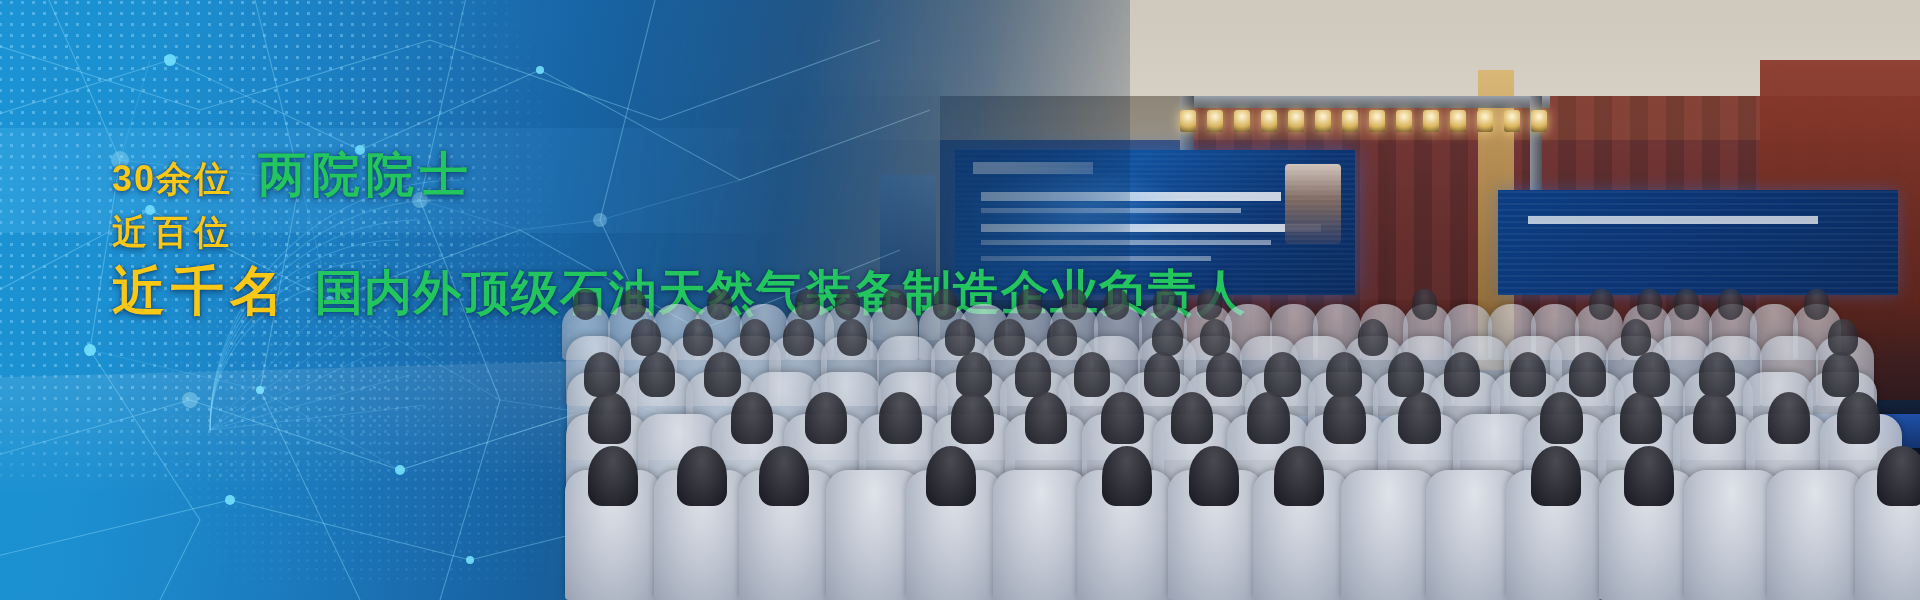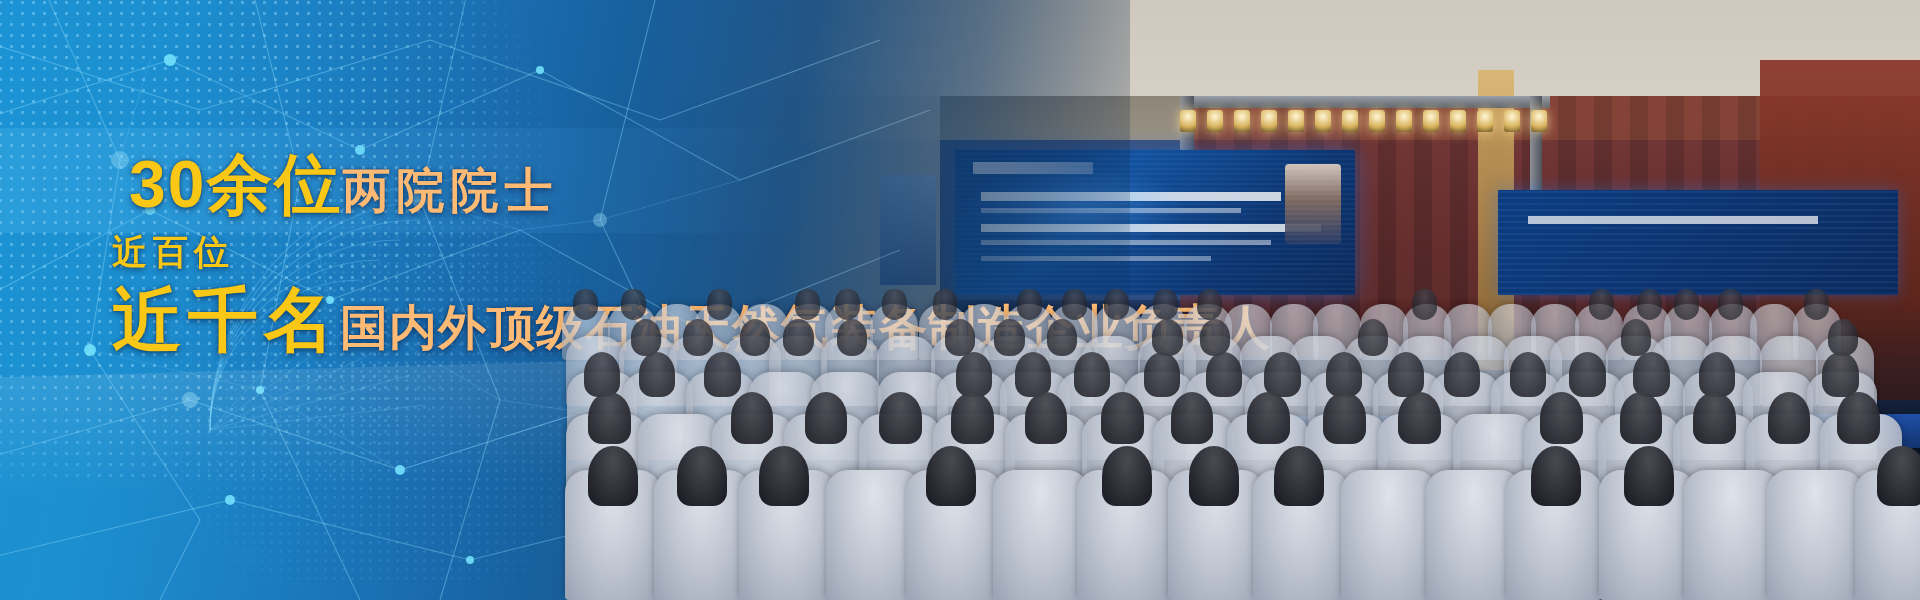--- a/index.html
+++ b/index.html
@@ -237,32 +237,33 @@
   }
   .line .count{
     color:#F9C715;
     font-size:52px;
     font-weight:bold;
     letter-spacing:2px;
     text-shadow:0 2px 6px rgba(0,20,60,.55), 0 0 2px rgba(0,20,60,.5);
     line-height:1.12;
   }
   .line .desc{
-    color:#fdba74;
+    color:#22c55e;
     font-size:47px;
     font-weight:bold;
     letter-spacing:3px;
+    margin-left:26px;
     text-shadow:0 2px 7px rgba(0,25,70,.6), 0 0 2px rgba(0,25,70,.55);
     line-height:1.12;
   }
-  .line.l1 .count{font-size:66px;margin-left:17px;}
+  .line.l1 .count{font-size:36px;}
   .line.l1 .desc{font-size:48px; letter-spacing:6px;}
   .line.l2 .count{font-size:35px; letter-spacing:6px;}
   .line.l2 .desc{font-size:48px; letter-spacing:2px;}
-  .line.l3 .count{font-size:70px; letter-spacing:6px;text-align:right;}
+  .line.l3 .count{font-size:53px; letter-spacing:6px;text-align:right;}
   .line.l3 .desc{font-size:48px; letter-spacing:1px;font-family:Liberation Serif, serif;}
 </style>
 </head>
 <body>
 
 <div id="banner">
 
   <div class="photo">
     <div class="hall"></div>
     <div class="wall-left-pale"></div>

